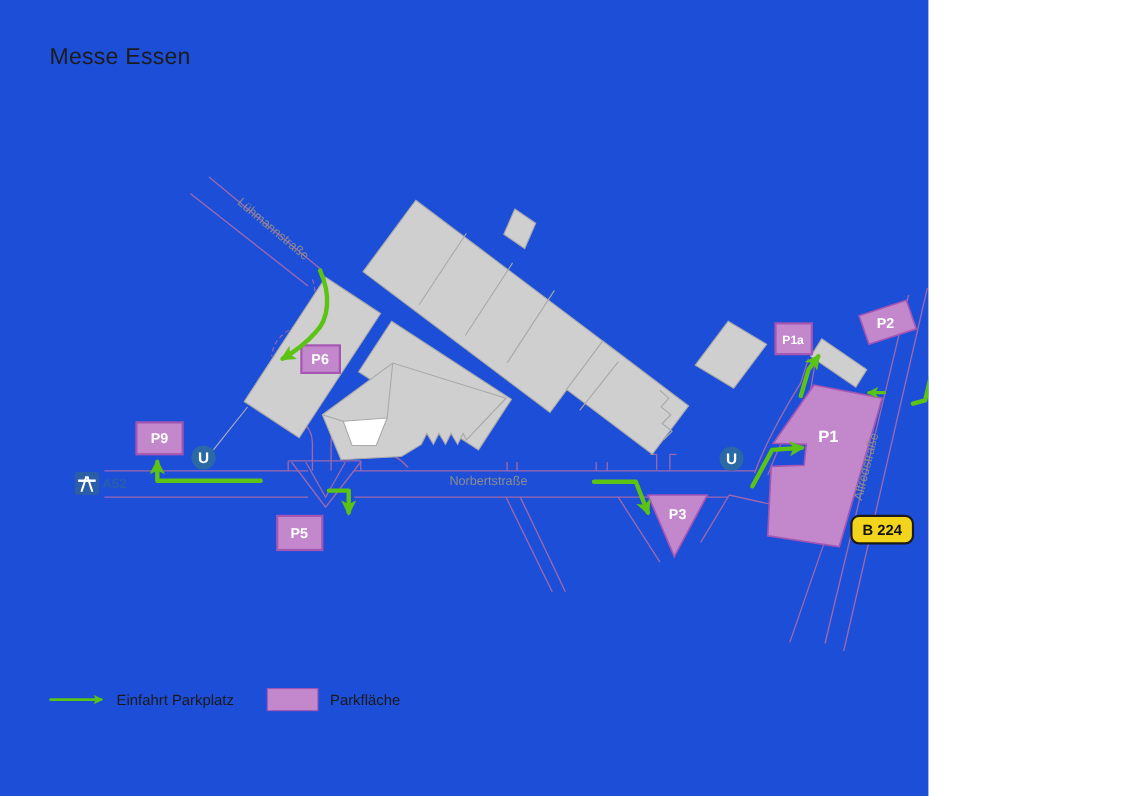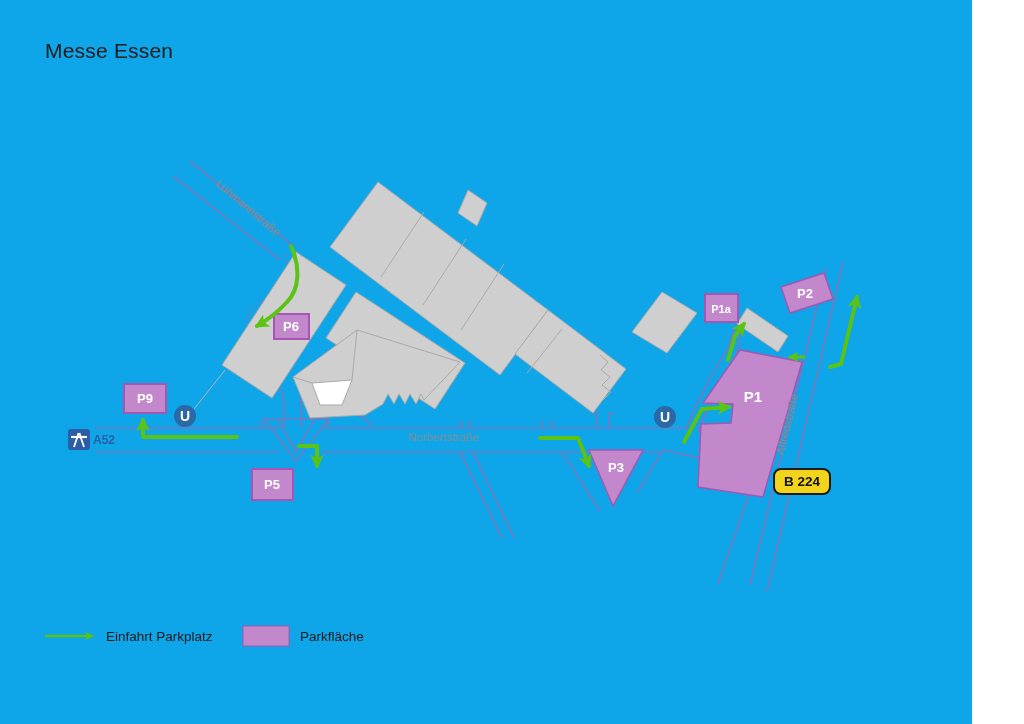--- a/index.html
+++ b/index.html
@@ -1,17 +1,17 @@
 <!DOCTYPE html>
 <html style="--parking-fill: #c388cc; --parking-border: #a456b2; --street-line: #9d69ad; --entrance-arrow: #5bc314; --building-fill: #cfcfcf; --building-border: #a9a9a9; --subway-blue: #2a69a6; --autobahn-blue: #2b5ea7; --bundesstrasse-yellow: #f2d41d; --street-label-gray: #8c8c8c;"><head>
 <meta charset="utf-8">
 <style>
   html,body{margin:0;padding:0;background:#ffffff;}
   body{font-family:"Liberation Sans", sans-serif;}
-  .stage{position:relative;width:972px;height:724px;background:#0ea5e9;overflow:hidden;}
+  .stage{position:relative;width:844px;height:724px;background:#1d4ed8;overflow:hidden;}
   svg{display:block;}
   .title-text{font-size:21px;fill:#1c1c1c;font-weight:normal;letter-spacing:.2px;}
   .street{stroke:var(--street-line);stroke-width:1.2;fill:none;}
   .street.dashed{stroke-dasharray:4 3;stroke-width:1;}
   .thin-gray{stroke:#b3b3b3;stroke-width:1;fill:none;}
   .bldg{fill:var(--building-fill);stroke:var(--building-border);stroke-width:1;}
   .bldg-line{stroke:var(--building-border);stroke-width:1;fill:none;}
   .bldg-white{fill:#ffffff;stroke:var(--building-border);stroke-width:1;}
   .park{fill:var(--parking-fill);stroke:var(--parking-border);stroke-width:1.5;}
   .park-box{fill:var(--parking-fill);stroke:var(--parking-border);stroke-width:2;}

